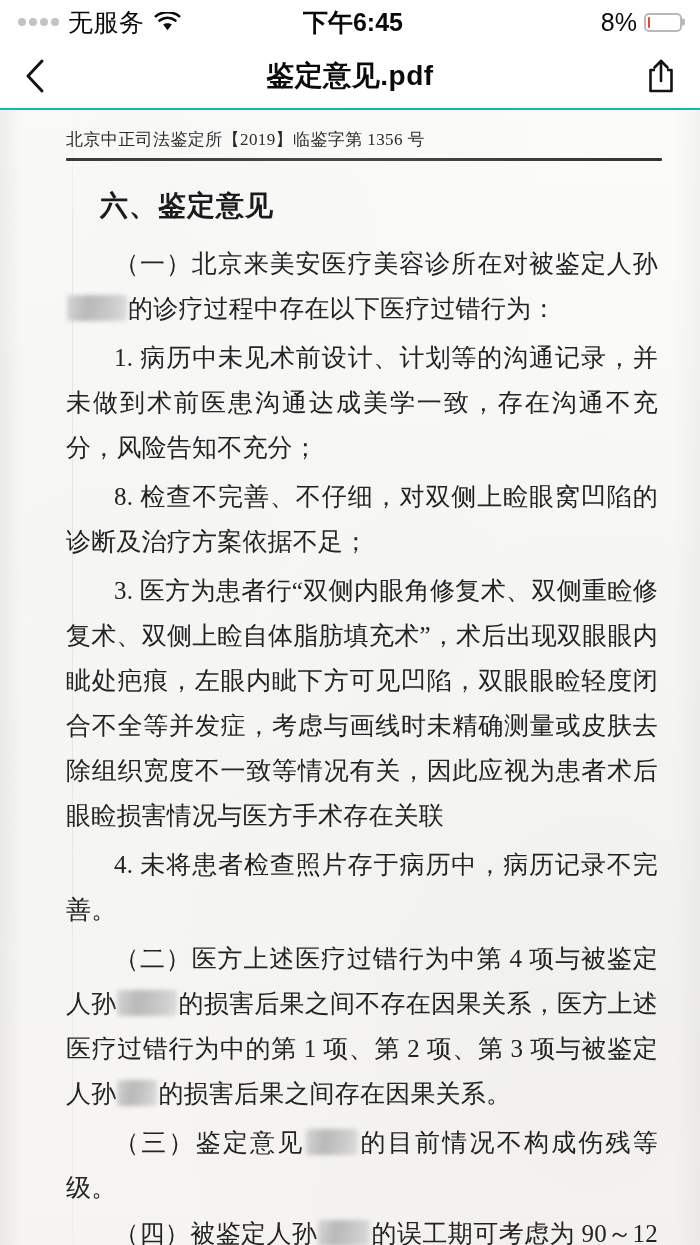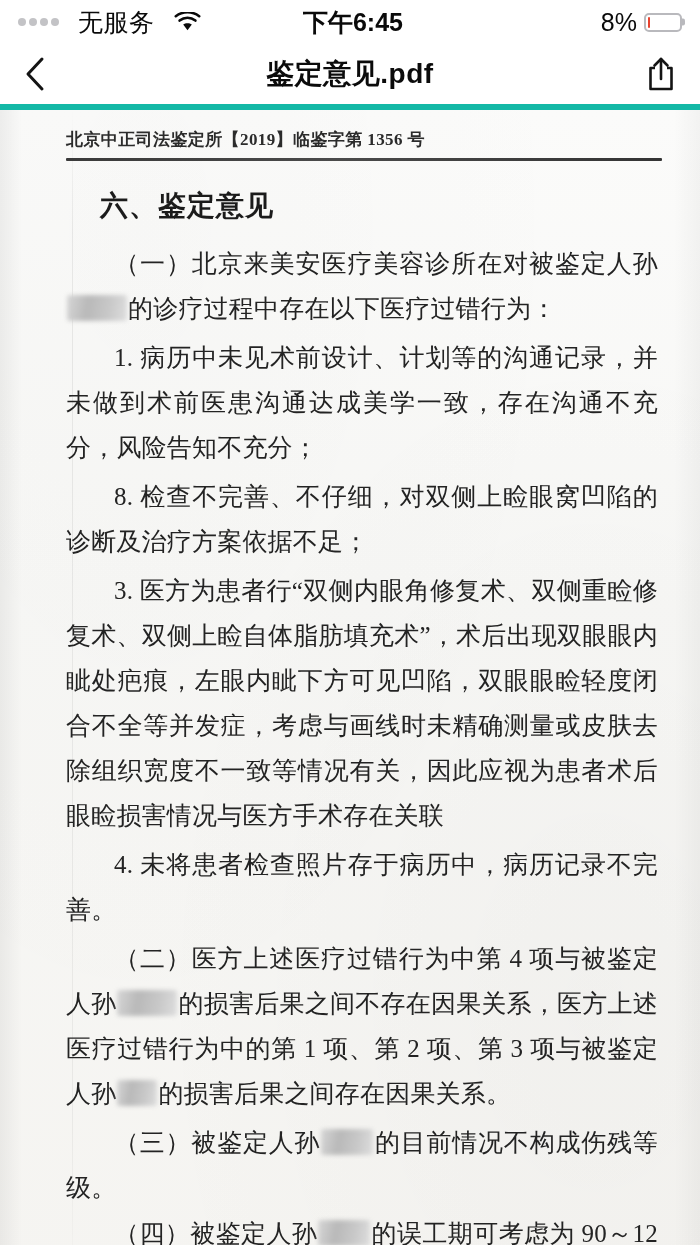--- a/index.html
+++ b/index.html
@@ -15,21 +15,21 @@
   
   .status-bar {
     height:44px;
     display:flex;
     align-items:center;
     padding:0 18px;
     background:#ffffff;
     position:relative;
     flex:0 0 auto;
   }
-  .sb-left { display:flex; align-items:center; gap:19px; }
+  .sb-left { display:flex; align-items:center; gap:9px; }
   .sig-dots { display:flex; align-items:center; gap:3px; }
   .sig-dots i {
     display:block; width:8px; height:8px; border-radius:50%;
     background:#c3c3c6;
   }
   .carrier { font-size:25px; font-weight:400; color:#0a0a0a; letter-spacing:.5px; }
   .wifi { width:27px; height:20px; position:relative; display:block; }
   .sb-center {
     position:absolute; left:6px; right:0; text-align:center;
     font-size:25px; font-weight:600; color:#0a0a0a; letter-spacing:0px;
@@ -48,21 +48,21 @@
   .batt-fill { height:100%; background:#e8432f; border-radius:2px; width:8%; }
 
   
   .nav-bar {
     height:66px;
     display:flex; align-items:center;
     padding:0 24px;
     background:#ffffff;
     position:relative;
     flex:0 0 auto;
-    border-bottom:6px solid #14b8a6;
+    border-bottom:2px solid #14b8a6;
   }
   .back-btn {
     width:40px; height:44px; display:flex; align-items:center;
     justify-content:flex-start; cursor:pointer;
   }
   .nav-title {
     position:absolute; left:90px; right:90px; text-align:center;
     font-size:28px; font-weight:700; color:#0b0b0b; letter-spacing:.5px;
     white-space:nowrap; overflow:hidden; text-overflow:ellipsis;
   }
@@ -106,21 +106,21 @@
   }
 
   
   .doc-header {
     display:flex; align-items:flex-end; justify-content:space-between;
     padding:0 8px 4px 36px;
     position:relative; z-index:5;
   }
   .doc-header-left {
     font-family:"Liberation Serif", serif;
-    font-size:17px; font-weight:700; color:#2b2b2b;
+    font-size:17px; font-weight:400; color:#2b2b2b;
     letter-spacing:.4px; white-space:nowrap;
   }
   .doc-header-right {
     font-family:"Liberation Serif", serif;
     font-size:18px; font-weight:700; color:#2b2b2b;
     letter-spacing:2.5px; white-space:nowrap;
   }
   .header-rule {
     margin:3px 8px 0 36px; height:3px;
     background:linear-gradient(90deg,#3a3a3a 0%,#4a4a4a 45%,#343434 100%);
@@ -233,20 +233,20 @@
       <p class="para indent"><span>1. 病历中未见术前设计、计划等的沟通记录，并未做到术前医患沟通达成美学一致，存在沟通不充分，风险告知不充分；</span></p>
 
       <p class="para indent"><span>8. 检查不完善、不仔细，对双侧上睑眼窝凹陷的诊断及治疗方案依据不足；</span></p>
 
       <p class="para indent"><span>3. 医方为患者行“双侧内眼角修复术、双侧重睑修复术、双侧上睑自体脂肪填充术”，术后出现双眼眼内眦处疤痕，左眼内眦下方可见凹陷，双眼眼睑轻度闭合不全等并发症，考虑与画线时未精确测量或皮肤去除组织宽度不一致等情况有关，因此应视为患者术后眼睑损害情况与医方手术存在关联</span></p>
 
       <p class="para indent"><span>4. 未将患者检查照片存于病历中，病历记录不完善。</span></p>
 
       <p class="para indent"><span>（二）医方上述医疗过错行为中第 4 项与被鉴定人孙</span><span class="redact w2"></span><span>的损害后果之间不存在因果关系，医方上述医疗过错行为中的第 1 项、第 2 项、第 3 项与被鉴定人孙</span><span class="redact w3"></span><span>的损害后果之间存在因果关系。</span></p>
 
-      <p class="para indent tight"><span>（三）被鉴定人孙</span><span class="redact w1"></span><span>的目前情况不构成伤残等级。</span></p>
+      <p class="para indent tight"><span>（三）鉴定意见</span><span class="redact w1"></span><span>的目前情况不构成伤残等级。</span></p>
 
       <p class="para indent tight"><span>（四）被鉴定人孙</span><span class="redact w1"></span><span>的误工期可考虑为 90～120 日。</span></p>
 
     </div>
 
   </div>
 </div>
 
 </body></html>

